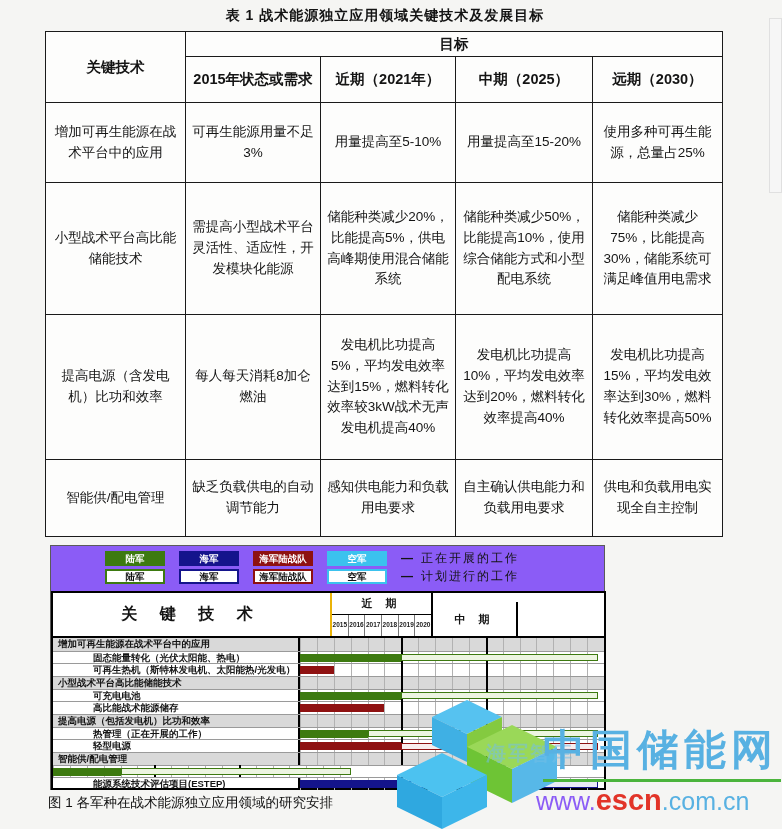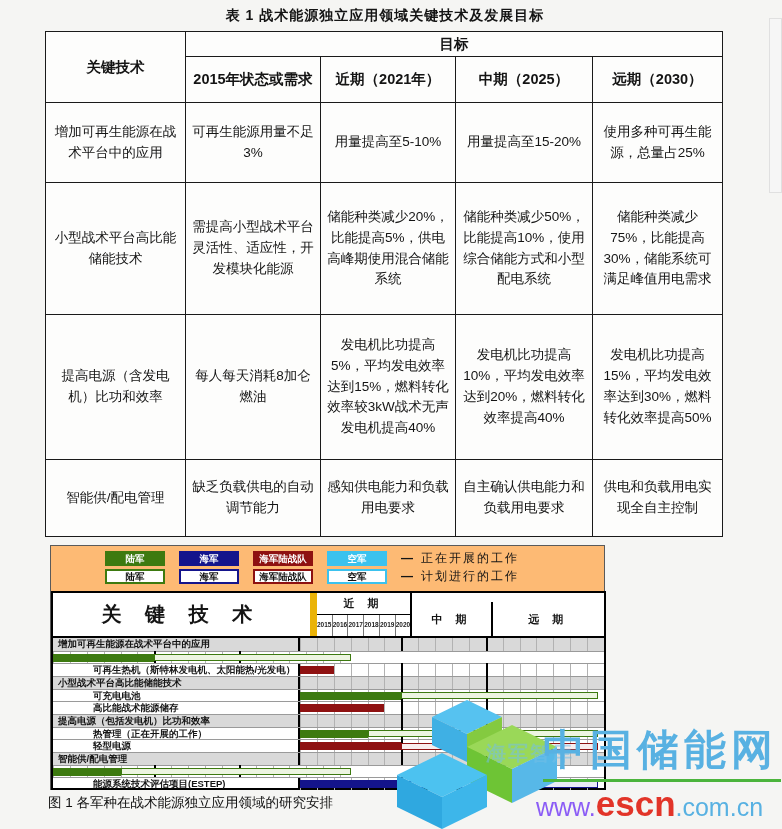--- a/index.html
+++ b/index.html
@@ -24,43 +24,43 @@
     text-align:center;vertical-align:middle;
     padding:2px 5px;box-sizing:border-box;
   }
   .goal-table th{font-size:14.5px;font-weight:bold;}
   .goal-table td{font-size:13.5px;line-height:1.55;}
   .th-goal{height:25px;font-size:15px;}
   .th-sub{height:46px;}
   
   .figure{
     position:absolute;left:50px;top:545px;width:555px;height:245px;
-    background:#fdba74;border:1px solid #5a5a5a;box-sizing:border-box;
+    background:#8b5cf6;border:1px solid #5a5a5a;box-sizing:border-box;
   }
   .legend{position:absolute;left:0;top:3px;right:0;height:40px;padding-left:54px;box-sizing:border-box;}
   .legend-line{display:flex;align-items:center;height:18px;}
   .chip{
     width:60px;height:15px;margin-right:14px;box-sizing:border-box;
     font-size:9.5px;font-weight:bold;text-align:center;line-height:14px;
     white-space:nowrap;overflow:hidden;
   }
   .chip.ongoing{color:#fff;border:1px solid #333;}
   .chip.planned{background:#fff;color:#111;line-height:11px;}
   .legend-dash{font-size:12px;font-weight:bold;margin:0 8px 0 0;}
   .legend-text{font-size:12px;font-weight:normal;letter-spacing:2px;}
   
   .chart{
     position:absolute;left:0;top:45px;width:555px;height:199px;
     background:#fff;border:2px solid #000;box-sizing:border-box;
   }
   .chart-header{display:flex;height:43px;border-bottom:2px solid #000;font-weight:bold;}
   .h-label{
-    width:279px;border-right:7px solid #eab308;box-sizing:border-box;
+    width:279px;border-right:2px solid #eab308;box-sizing:border-box;
     display:flex;align-items:center;justify-content:center;
-    font-size:20px;letter-spacing:9px;
+    font-size:16px;letter-spacing:9px;
   }
   .h-near{width:101px;border-right:2px solid #000;box-sizing:border-box;display:flex;flex-direction:column;}
   .h-near-title{height:21px;line-height:21px;border-bottom:1px solid #000;text-align:center;font-size:11px;letter-spacing:5px;}
   .h-years{flex:1;display:flex;}
   .h-year{flex:1;text-align:center;font-size:6.5px;line-height:20px;color:#222;border-right:1px solid #777;overflow:hidden;}
   .h-year:last-child{border-right:none;}
   .h-mid,.h-far{display:flex;align-items:center;justify-content:center;font-size:11px;letter-spacing:5px;box-sizing:border-box;margin-top:9px;}
   .h-mid{width:85px;border-right:2px solid #000;}
   .h-far{width:118px;}
   .chart-body{height:152px;}
@@ -97,21 +97,21 @@
     font-size:20px;font-weight:bold;letter-spacing:2px;
     color:#74bfe6;opacity:.55;
   }
   .wm-name{
     position:absolute;left:543px;top:724px;width:239px;
     font-size:42px;font-weight:bold;letter-spacing:5px;line-height:1.25;
     white-space:nowrap;
   }
   .wm-underline{position:absolute;left:543px;top:779px;width:238px;height:3px;}
   .wm-url{position:absolute;left:536px;top:784px;font-size:25px;white-space:nowrap;}
-  .wm-url .escn{font-size:35px;font-weight:bold;text-align:right;}
+  .wm-url .escn{font-size:29px;font-weight:bold;text-align:right;}
 </style>
 </head>
 <body>
 
 <div class="doc-title">表 1  战术能源独立应用领域关键技术及发展目标</div>
 
 <table class="goal-table">
   <colgroup>
     <col style="width:140px">
       <col style="width:135px">
@@ -190,28 +190,28 @@
         <div class="h-years" id="h-years">
             <span class="h-year">2015</span>
             <span class="h-year">2016</span>
             <span class="h-year">2017</span>
             <span class="h-year">2018</span>
             <span class="h-year">2019</span>
             <span class="h-year">2020</span>
           </div>
       </div>
       <div class="h-mid">中 期</div>
-      <div class="h-far">远 期</div>
     </div>
     <div class="chart-body" id="gantt-body">
         <div class="g-row category">
           <div class="g-label">增加可再生能源在战术平台中的应用</div>
           <div class="g-plot"></div>
         </div>
         <div class="g-row">
+          <div class="g-label">固态能量转化（光伏太阳能、热电）</div>
           <div class="g-plot">
             <div class="bar ongoing" style="left: 0%; width: 33.3333%; background: rgb(61, 122, 16);"></div>
             <div class="bar planned" style="left: 33.3333%; width: 64.7222%; border-color: rgb(61, 122, 16); background: rgb(237, 245, 225);"></div>
           </div>
         </div>
         <div class="g-row">
           <div class="g-label">可再生热机（斯特林发电机、太阳能热/光发电）</div>
           <div class="g-plot">
             <div class="bar ongoing" style="left: 0%; width: 11.1111%; background: rgb(142, 17, 17);"></div>
           </div>

